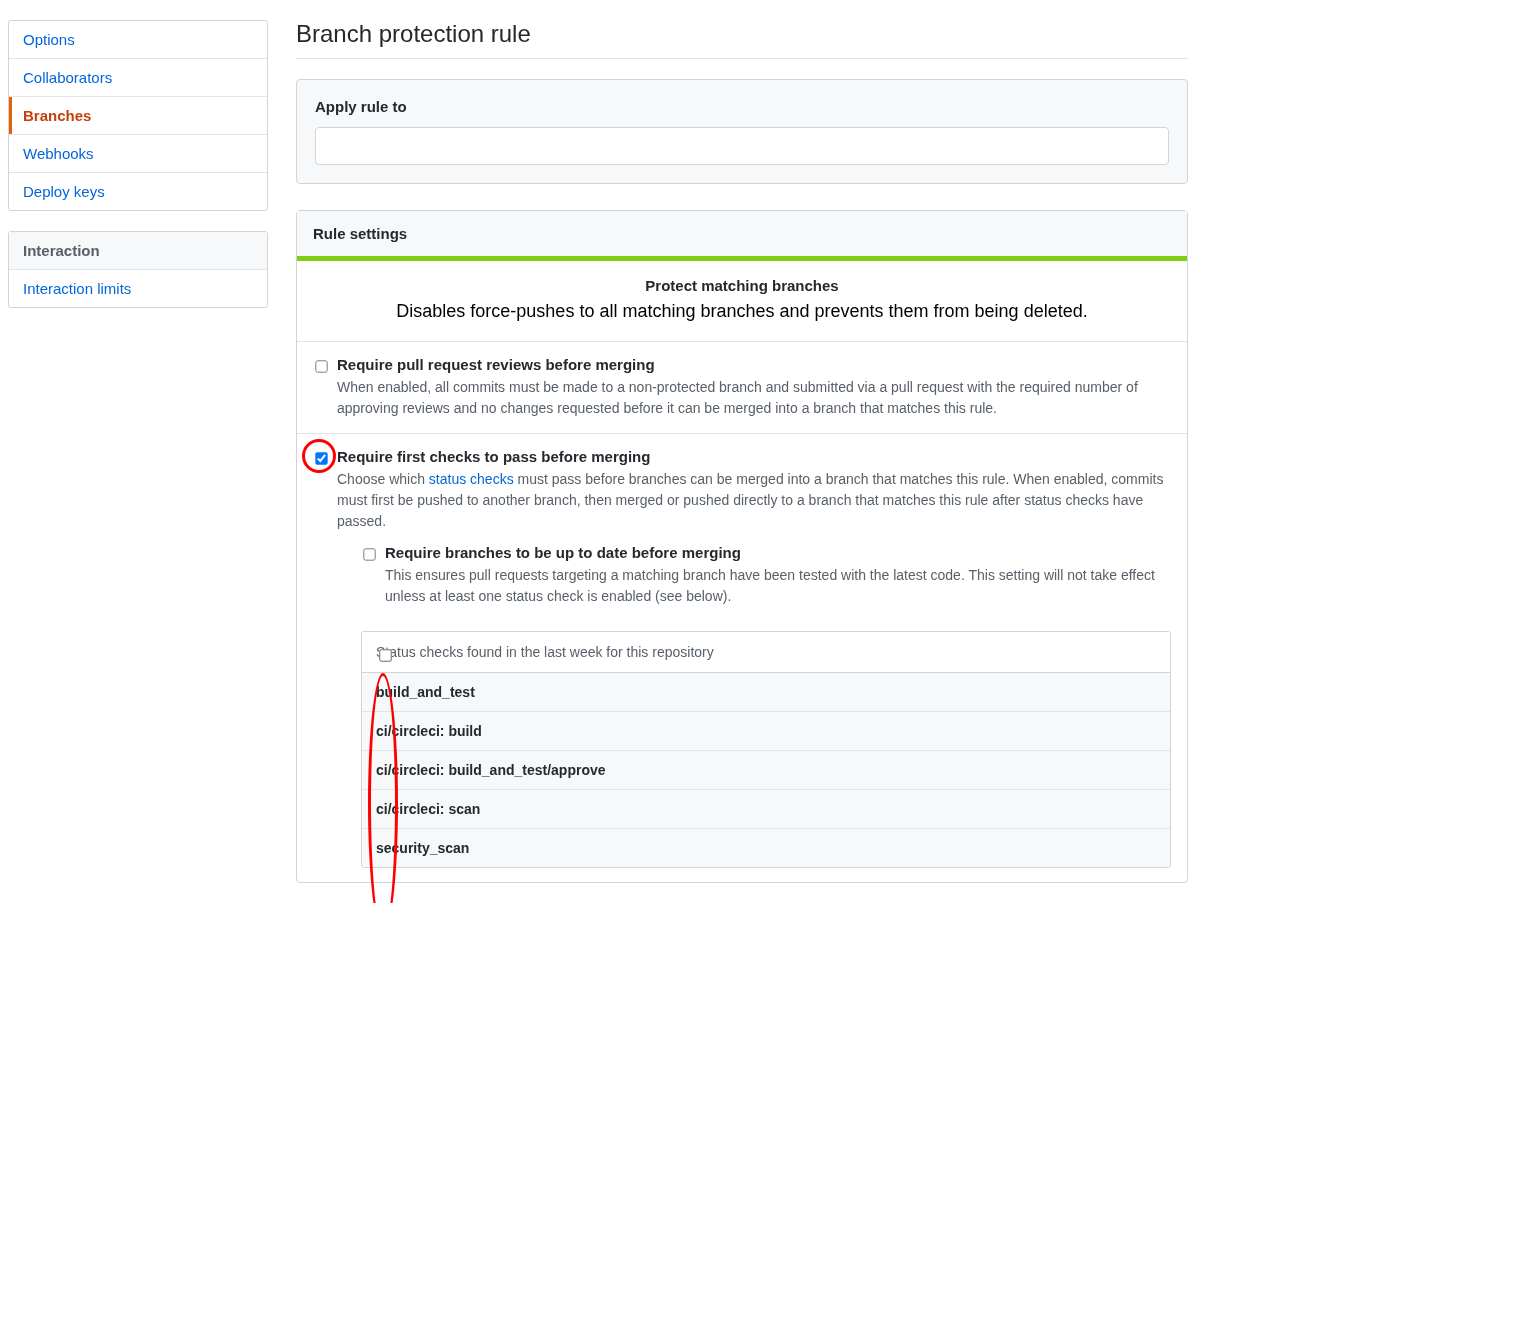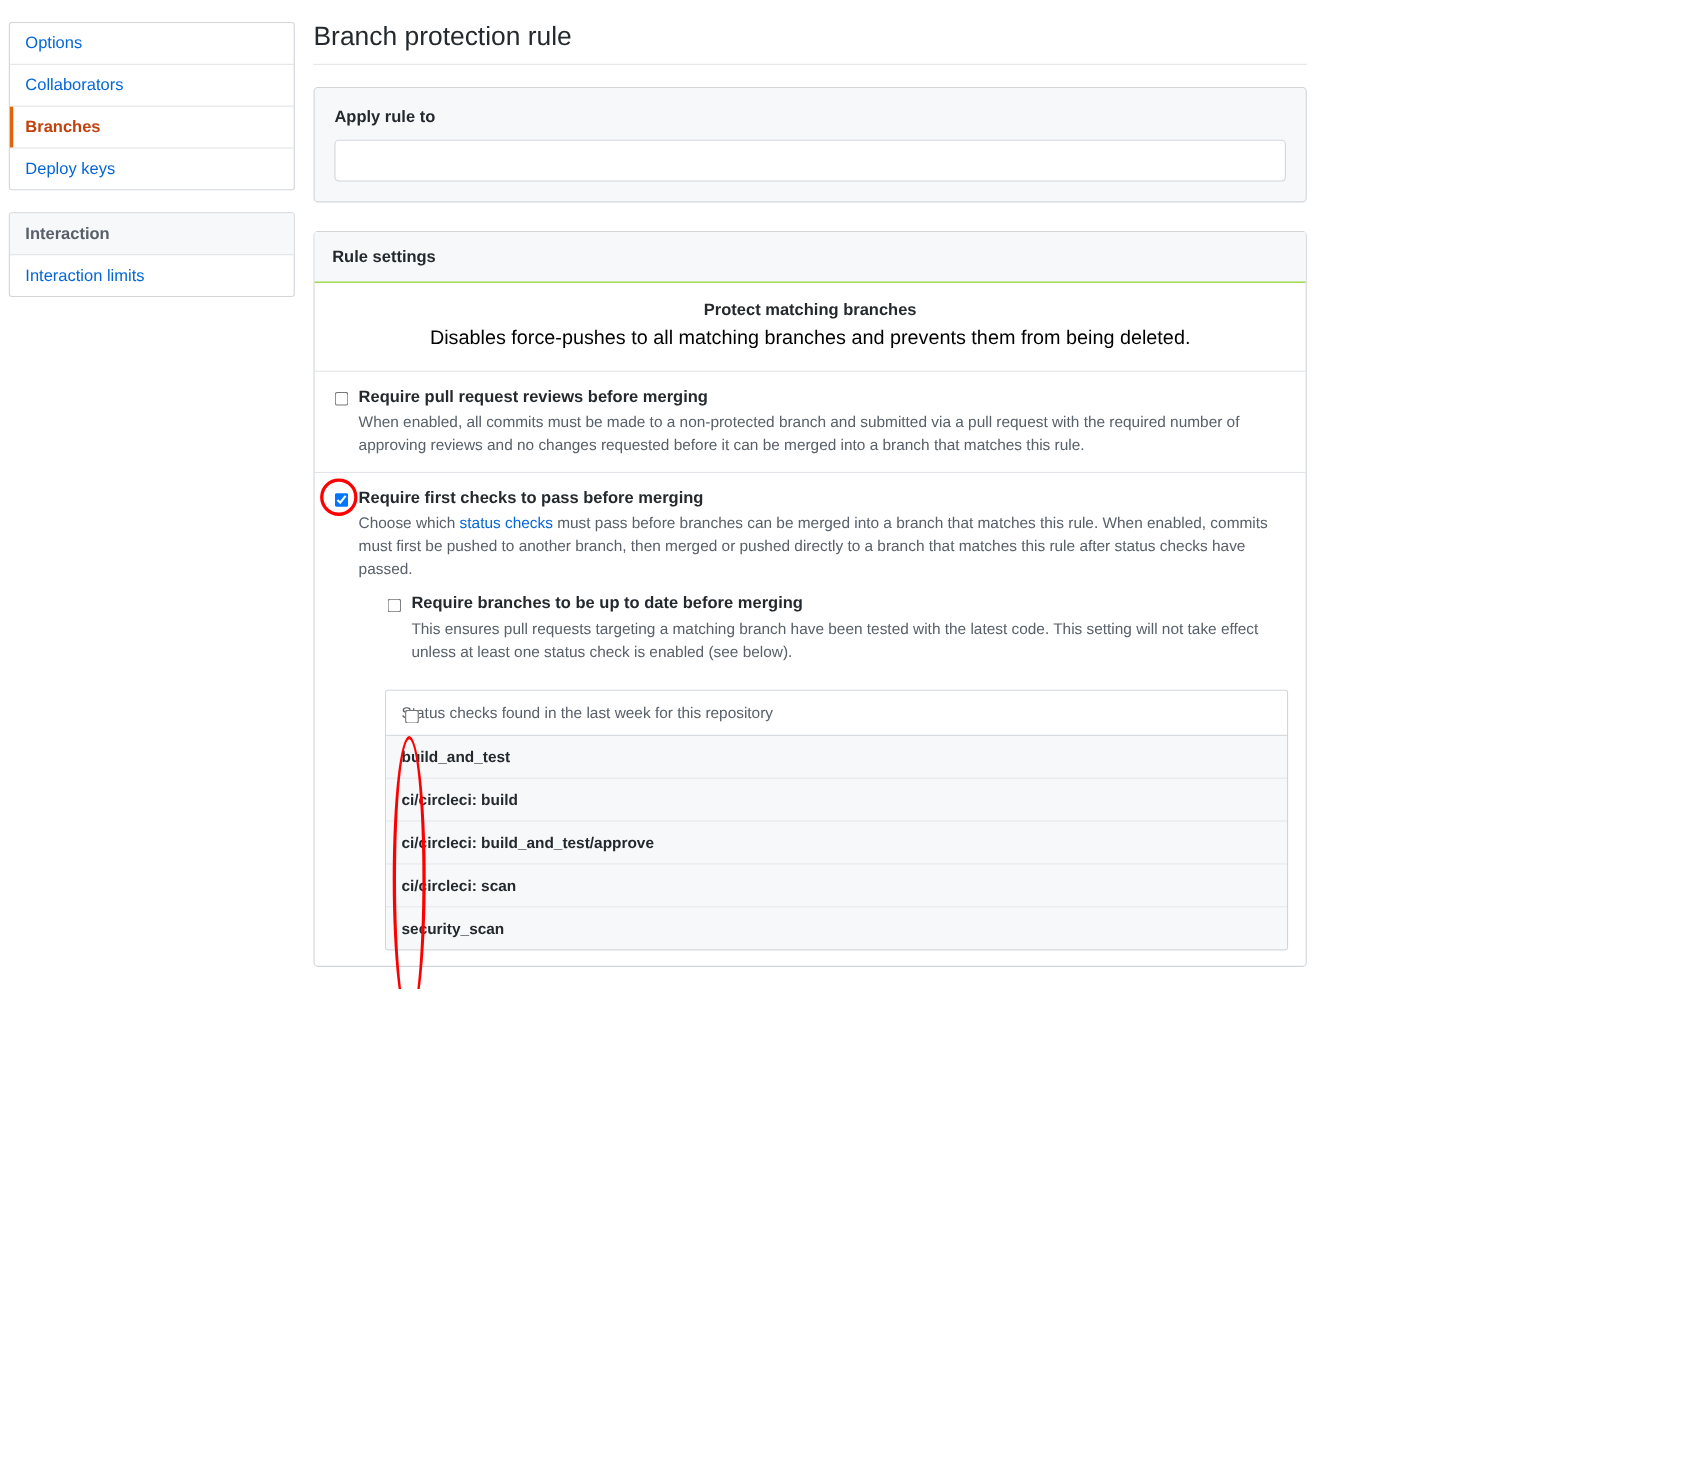--- a/index.html
+++ b/index.html
@@ -5,21 +5,21 @@
     * { box-sizing: border-box; margin: 0; padding: 0; }
     body {
       font-family: -apple-system, BlinkMacSystemFont, "Segoe UI", Helvetica, Arial, sans-serif;
       font-size: 14px;
       color: #24292e;
       background: #fff;
       padding: 20px 8px;
     }
     .container {
       display: flex;
-      gap: 17px;
+      gap: 28px;
       max-width: 1180px;
     }
     .sidebar {
       width: 260px;
       flex-shrink: 0;
     }
     .nav-list {
       border: 1px solid #d1d5da;
       border-radius: 3px;
       list-style: none;
@@ -189,41 +189,44 @@
     }
     .rule-container {
       border: 1px solid #d1d5da;
       border-radius: 4px;
     }
     .rule-header {
       background: #f6f8fa;
       padding: 14px 16px;
       font-weight: 600;
       font-size: 15px;
-      border-bottom: 1px solid #84cc16;
+      border-bottom: 5px solid #84cc16;
     }
     .protect-section {
       padding: 16px;
       text-align: center;
     }
   </style>
 </head>
 <body>
 
 <div class="container">
   <aside class="sidebar">
     <ul class="nav-list">
       <li>
           <a>Options</a>
         </li>
       <li>
           <a>Collaborators</a>
         </li>
       <li>
           <a class="active">Branches</a>
+        </li>
+      <li>
+          <a>Webhooks</a>
         </li>
       <li>
           <a>Deploy keys</a>
         </li>
     </ul>
     <ul class="nav-list">
       <li class="nav-header">Interaction</li>
       <li>
           <a>Interaction limits</a>
         </li>

